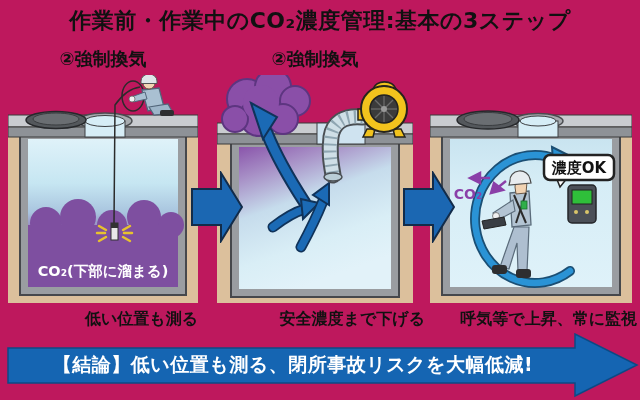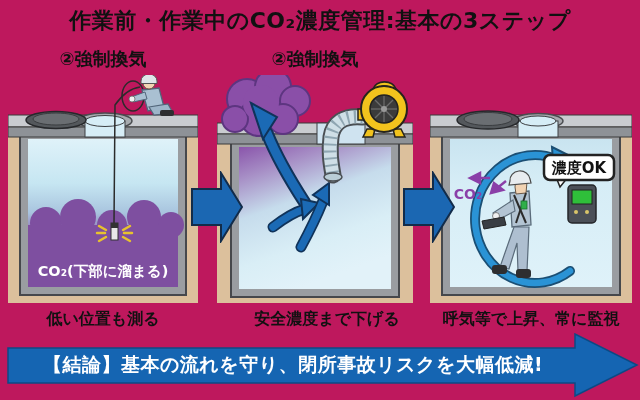--- a/index.html
+++ b/index.html
@@ -1,21 +1,21 @@
 <!DOCTYPE html>
 <html><head>
 <meta charset="utf-8">
 <style>
   html,body{margin:0;padding:0;background:#ffffff;}
   #canvas{position:relative;width:640px;height:400px;background:#be185d;overflow:hidden;
           font-family:"DejaVu Sans","Liberation Sans",sans-serif;}
   .title{position:absolute;top:6px;left:0;width:640px;text-align:center;
          font-size:22px;font-weight:bold;color:#111;letter-spacing:0.5px;}
   .step-header{position:absolute;top:47px;font-size:18px;font-weight:bold;color:#111;text-align:center;}
-  .caption{position:absolute;top:309px;font-size:16px;font-weight:bold;color:#111;text-align:center;}
+  .caption{position:absolute;top:309px;font-size:16px;font-weight:bold;color:#111;text-align:right;}
   .panel-svg{position:absolute;top:75px;}
   .flow-arrow{position:absolute;top:171px;}
   .banner-svg{position:absolute;top:333px;left:0;}
   .banner-text{position:absolute;top:347px;left:12px;width:562px;height:36px;
                display:flex;align-items:center;justify-content:center;
                font-size:19px;font-weight:bold;color:#ffffff;letter-spacing:0.5px;}
 </style>
 </head>
 <body>
 
@@ -232,15 +232,15 @@
     <polygon points="1,18 30,18 30,2 51,36 30,70 30,54 1,54" fill="#1b67b2" stroke="#122c4a" stroke-width="2"></polygon>
   </svg>
 
   <div class="caption" style="left:8px;width:190px;">低い位置も測る</div>
   <div class="caption" style="left:229px;width:196px;">安全濃度まで下げる</div>
   <div class="caption" style="left:425px;width:212px;font-family:Liberation Mono, monospace;">呼気等で上昇、常に監視</div>
 
   <svg class="banner-svg" width="640" height="66" viewBox="0 0 640 66">
     <polygon points="8,15 575,15 575,1 637,32 575,63 575,50 8,50" fill="#1565b2" stroke="#0d4a85" stroke-width="1.5"></polygon>
   </svg>
-  <div class="banner-text">【結論】基本の流れを守り、閉所事故リスクを大幅低減!</div>
+  <div class="banner-text">【結論】低い位置も測る、閉所事故リスクを大幅低減!</div>
 
 </div>
 
 </body></html>

